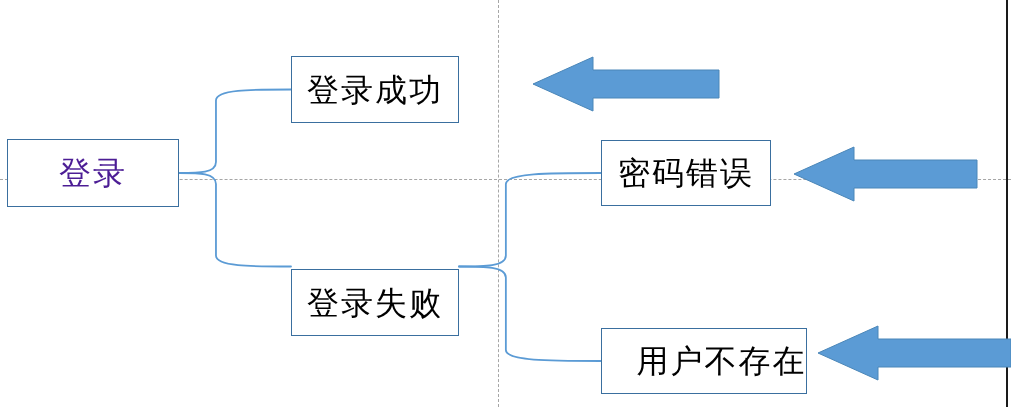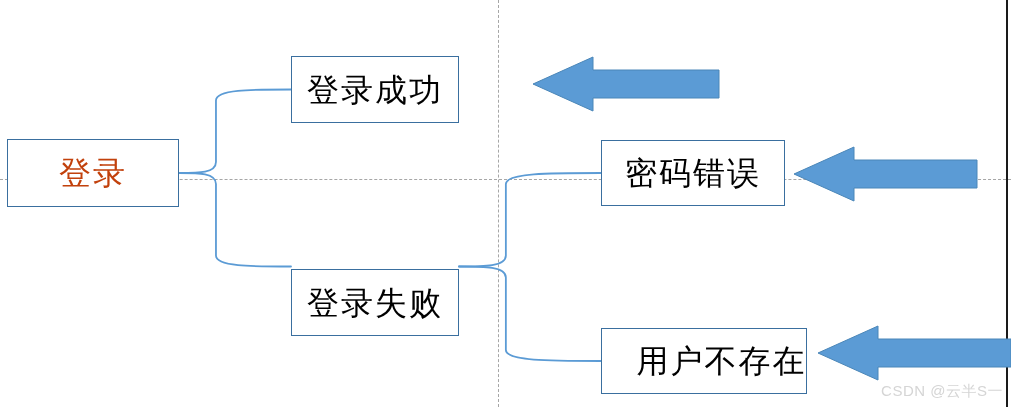--- a/index.html
+++ b/index.html
@@ -106,38 +106,37 @@
   <div class="page-edge" id="page-edge" style="left: 1006px; height: 407px; border-left-color: rgb(26, 26, 26);"></div>
 
   <svg class="connector-layer" id="connector-layer" viewBox="0 0 1011 407" aria-hidden="true">
       <path d="M 179 173 C 199.328 173 215.96 173 215.96 162 L 215.96 100.5 C 215.96 89.5 249.728 89.5 291 89.5" fill="none" stroke="#5b9bd5" stroke-width="1.8" stroke-linecap="round"></path>
       <path d="M 179 173 C 199.328 173 215.96 173 215.96 184 L 215.96 255.5 C 215.96 266.5 249.728 266.5 291 266.5" fill="none" stroke="#5b9bd5" stroke-width="1.8" stroke-linecap="round"></path>
       <path d="M 459 266.5 C 484.773 266.5 505.86 266.5 505.86 255.5 L 505.86 184 C 505.86 173 548.673 173 601 173" fill="none" stroke="#5b9bd5" stroke-width="1.8" stroke-linecap="round"></path>
       <path d="M 459 266.5 C 484.773 266.5 505.86 266.5 505.86 277.5 L 505.86 350 C 505.86 361 548.673 361 601 361" fill="none" stroke="#5b9bd5" stroke-width="1.8" stroke-linecap="round"></path>
     </svg>
 
   <div id="nodes">
-      <div class="node" style="left: 7px; top: 139px; width: 172px; height: 68px; border-color: rgb(58, 111, 159); color: #c2410c;">
+      <div class="node" style="left: 7px; top: 139px; width: 172px; height: 68px; border-color: rgb(58, 111, 159); color: #4c1d95;">
         <span>登录</span>
       </div>
       <div class="node" style="left: 291px; top: 56px; width: 168px; height: 67px; border-color: rgb(58, 111, 159); color: rgb(0, 0, 0);">
         <span>登录成功</span>
       </div>
       <div class="node" style="left: 291px; top: 233px; width: 168px; height: 67px; border-color: rgb(58, 111, 159); color: rgb(0, 0, 0); margin-top: 36px;">
         <span>登录失败</span>
       </div>
-      <div class="node" style="left: 601px; top: 140px; width: 184px; height: 66px; border-color: rgb(58, 111, 159); color: rgb(0, 0, 0);">
+      <div class="node" style="left: 601px; top: 140px; width: 170px; height: 66px; border-color: rgb(58, 111, 159); color: rgb(0, 0, 0);">
         <span>密码错误</span>
       </div>
       <div class="node" style="left: 601px; top: 328px; width: 206px; height: 66px; border-color: rgb(58, 111, 159); color: rgb(0, 0, 0); padding-left: 35px;">
         <span>用户不存在</span>
       </div>
     </div>
 
   <svg class="arrow-layer" id="arrow-layer" viewBox="0 0 1011 407" aria-hidden="true">
       <polygon points="533,84 593,57 593,70 719,70 719,98 593,98 593,111" fill="#5b9bd5" stroke="#4a86b8" stroke-width="1" stroke-linejoin="miter"></polygon>
       <polygon points="794,174 854,147 854,160 977,160 977,188 854,188 854,201" fill="#5b9bd5" stroke="#4a86b8" stroke-width="1" stroke-linejoin="miter"></polygon>
       <polygon points="818,353 878,326 878,339 1011,339 1011,367 878,367 878,380" fill="#5b9bd5" stroke="#4a86b8" stroke-width="1" stroke-linejoin="miter"></polygon>
     </svg>
 
-  <div class="watermark">CSDN @云半S一</div>
 
 </div>
 
 </body></html>

